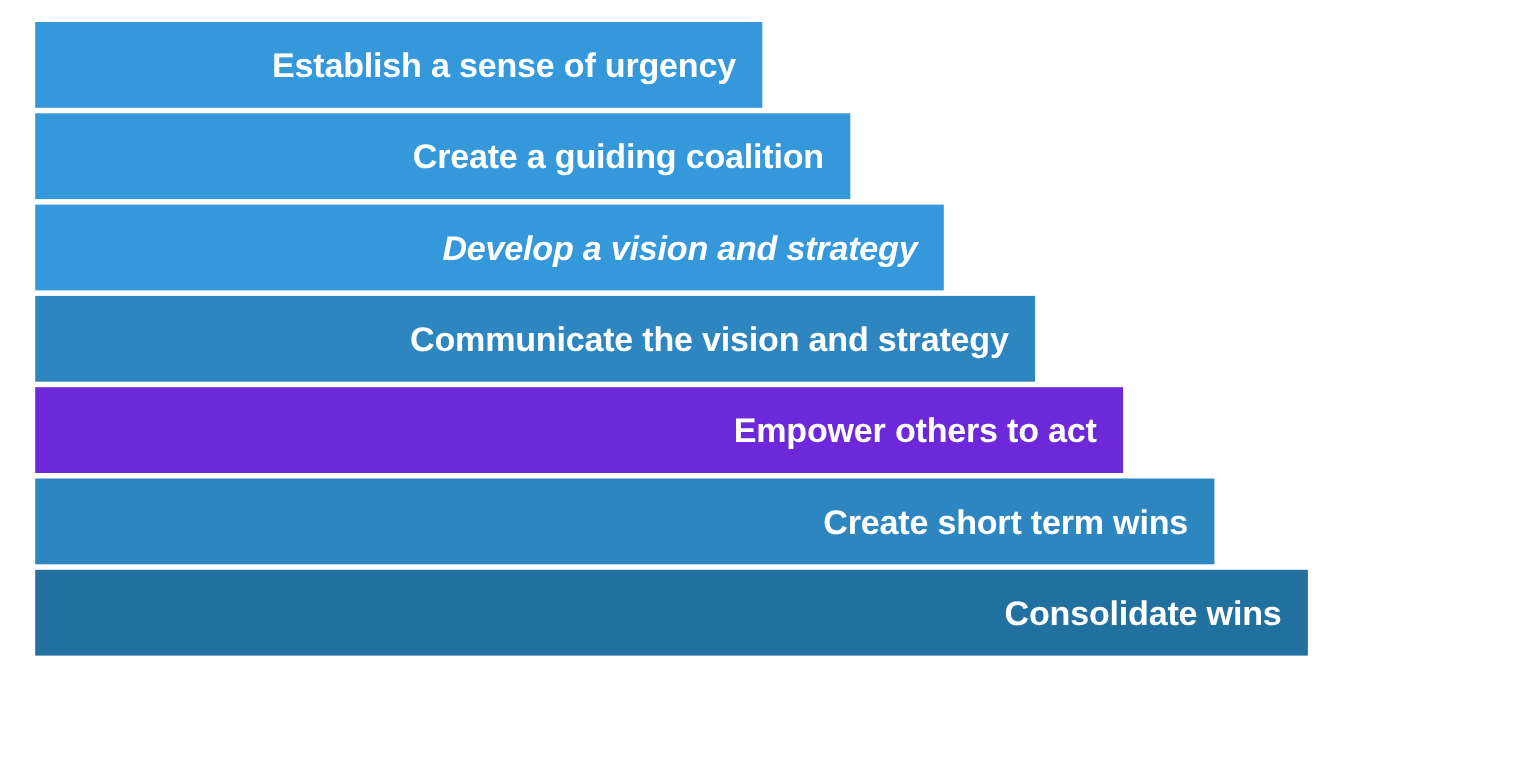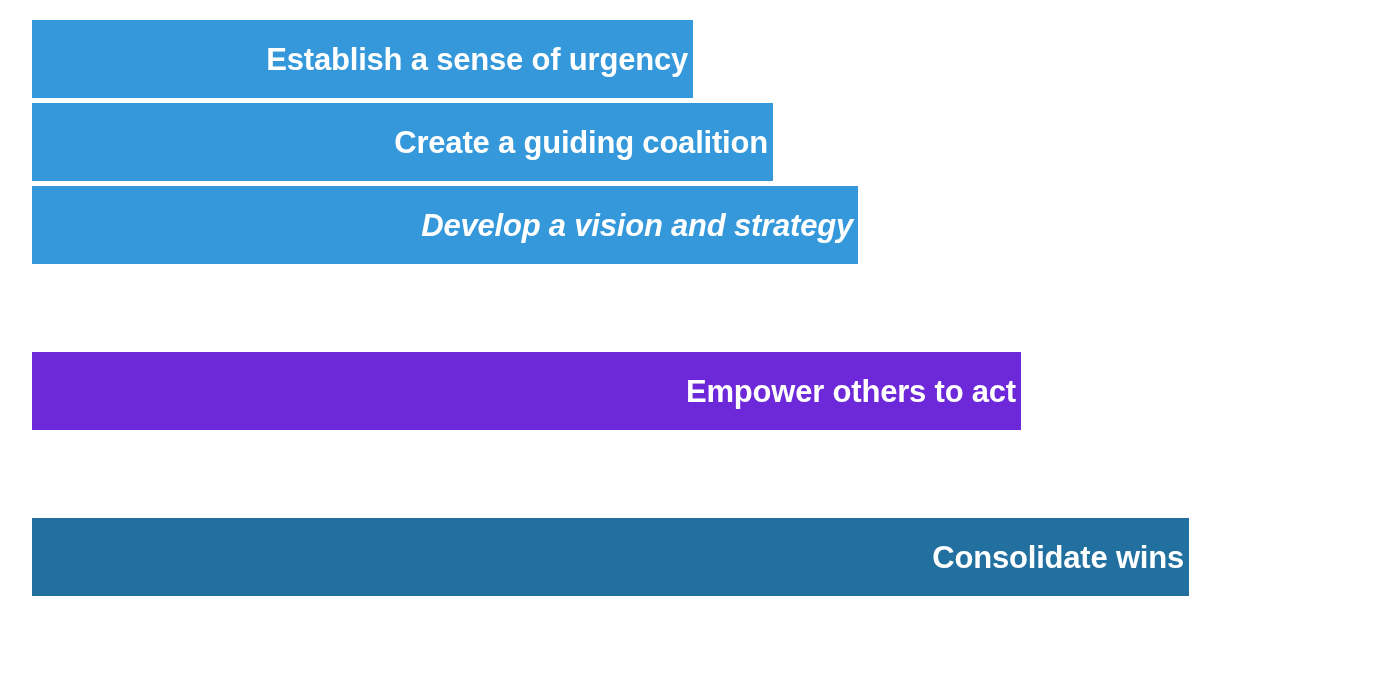--- a/index.html
+++ b/index.html
@@ -20,21 +20,21 @@
     height: 700px;
     background: #ffffff;
   }
   .bar {
     position: absolute;
     left: 32px;
     display: flex;
     align-items: center;
     justify-content: flex-end;
     box-sizing: border-box;
-    padding-right: 5px;
+    padding-right: 24px;
     overflow: hidden;
   }
   .bar-label {
     color: #ffffff;
     font-family: "Liberation Sans", sans-serif;
     font-weight: bold;
     font-size: 31px;
     line-height: 1;
     letter-spacing: -0.2px;
     white-space: nowrap;
@@ -46,19 +46,25 @@
 <div id="stage" style="background: rgb(255, 255, 255);">
     <div class="bar" style="top: 20px; left: 32px; width: 661px; height: 78px; background: rgb(52, 152, 219);">
       <span class="bar-label">Establish a sense of urgency</span>
     </div>
     <div class="bar" style="top: 103px; left: 32px; width: 741px; height: 78px; background: rgb(52, 152, 219);">
       <span class="bar-label">Create a guiding coalition</span>
     </div>
     <div class="bar" style="top: 186px; left: 32px; width: 826px; height: 78px; background: rgb(52, 152, 219); font-style: italic;">
       <span class="bar-label">Develop a vision and strategy</span>
     </div>
+    <div class="bar" style="top: 269px; left: 32px; width: 909px; height: 78px; background: rgb(46, 134, 193);">
+      <span class="bar-label">Communicate the vision and strategy</span>
+    </div>
     <div class="bar" style="top: 352px; left: 32px; width: 989px; height: 78px; background: #6d28d9;">
       <span class="bar-label">Empower others to act</span>
+    </div>
+    <div class="bar" style="top: 435px; left: 32px; width: 1072px; height: 78px; background: rgb(46, 134, 193);">
+      <span class="bar-label">Create short term wins</span>
     </div>
     <div class="bar" style="top: 518px; left: 32px; width: 1157px; height: 78px; background: rgb(34, 112, 159);">
       <span class="bar-label">Consolidate wins</span>
     </div>
   </div>
 
 </body></html>

